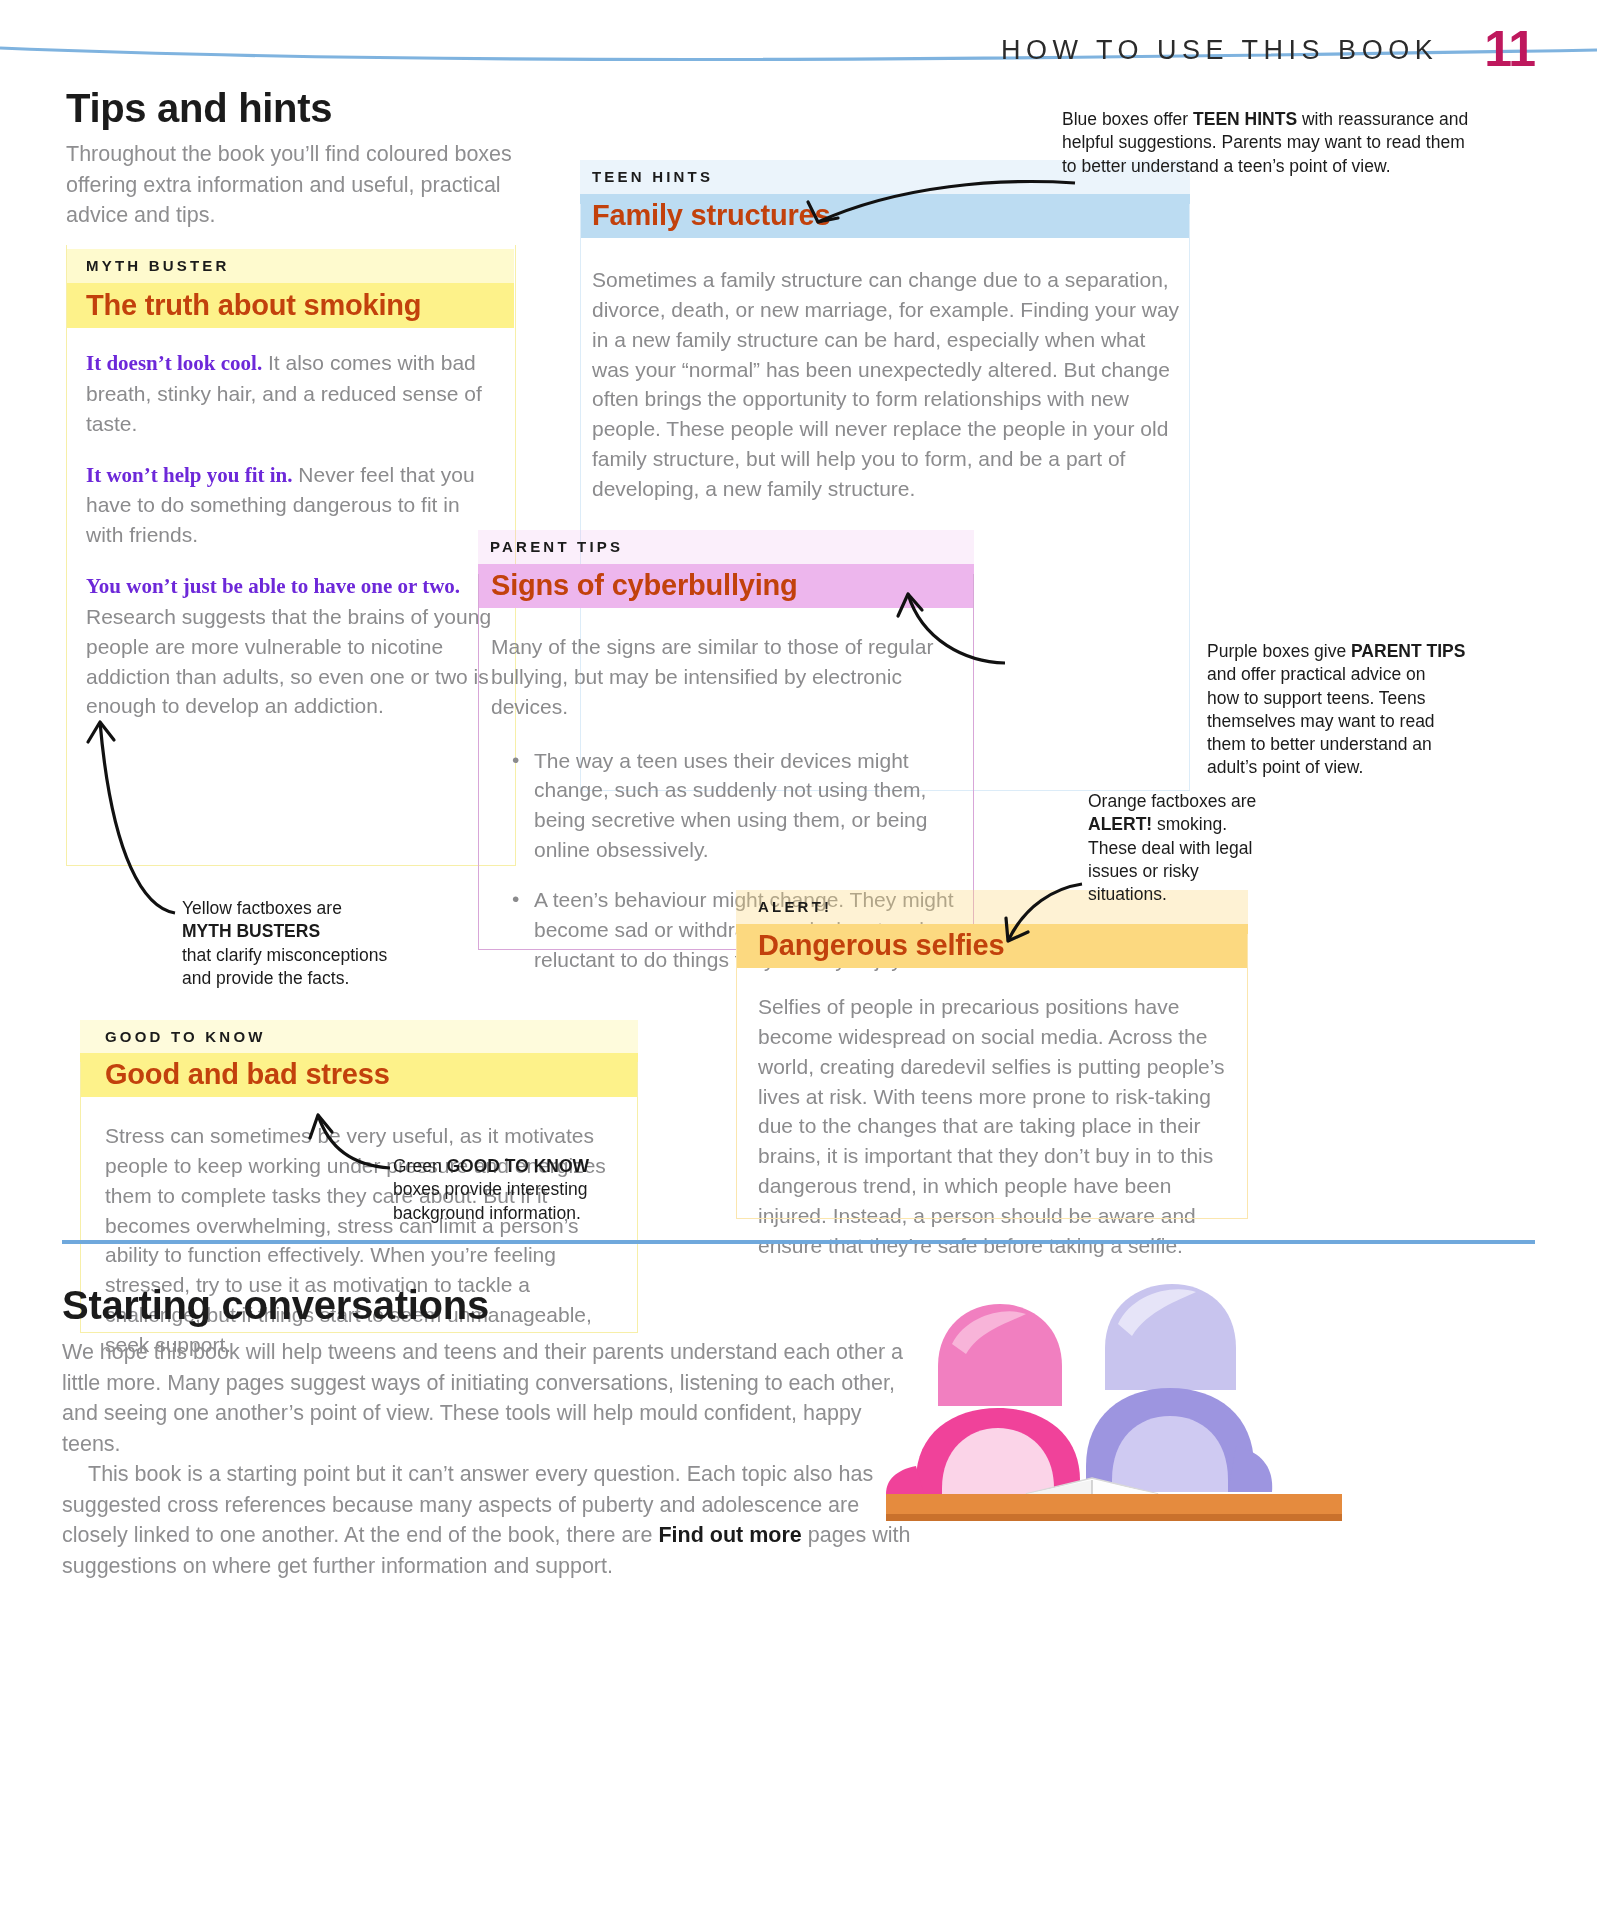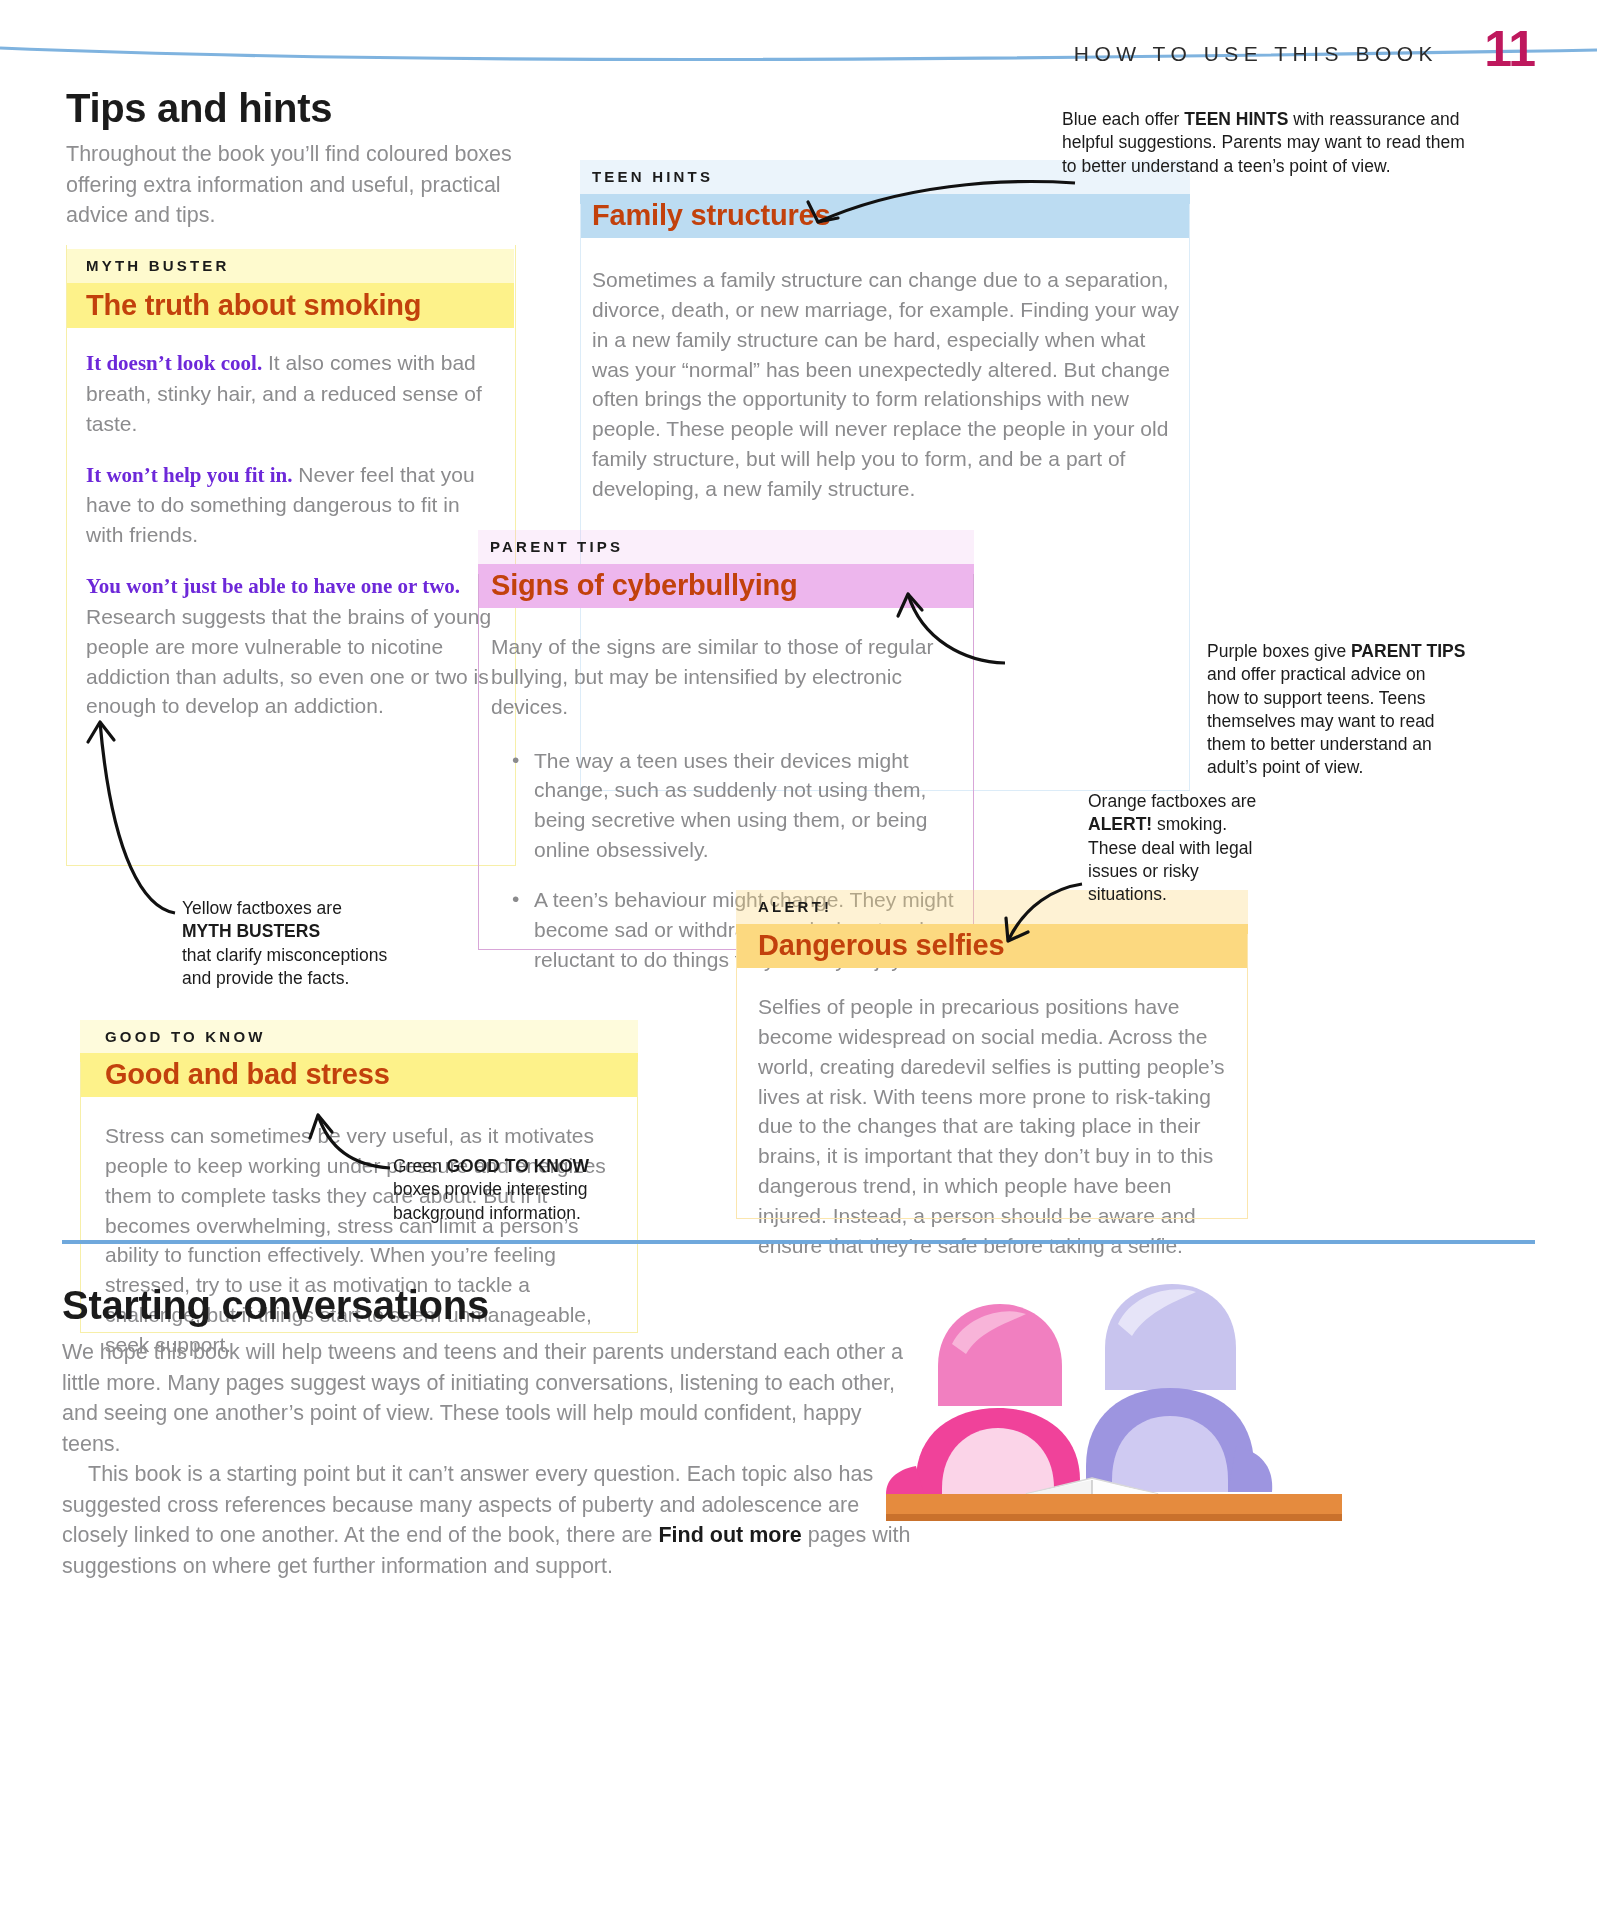--- a/index.html
+++ b/index.html
@@ -12,21 +12,21 @@
     color:#231f20;
   }
   .page { position:absolute; inset:0; }
 
   
   .runhead {
     position:absolute; top:28px; right:62px;
     display:flex; align-items:flex-end; gap:46px;
   }
   .runhead-title {
-    font-size:21px; letter-spacing:5.5px; font-weight:400;
+    font-size:27px; letter-spacing:5.5px; font-weight:400;
     color:#2b2b2b; text-transform:uppercase; line-height:1;
     padding-bottom:7px;
   }
   .runhead-num {
     font-size:50px; font-weight:700; color:#be185d; line-height:0.85;
     letter-spacing:-1px;
   }
   .head-rule {
     position:absolute; left:0; right:0; top:44px; height:24px;
     overflow:hidden; pointer-events:none;
@@ -179,21 +179,21 @@
     <path d="M908 594 L 898 616 M908 594 L 922 610" stroke="#111" stroke-width="3.2" fill="none" stroke-linecap="round"></path>
 
     <path d="M1082 884 C 1055 888, 1025 905, 1008 941" stroke="#111" stroke-width="3.2" fill="none"></path>
     <path d="M1008 941 L 1006 918 M1008 941 L 1028 932" stroke="#111" stroke-width="3.2" fill="none" stroke-linecap="round"></path>
 
     <path d="M390 1168 C 358 1166, 330 1152, 318 1115" stroke="#111" stroke-width="3.2" fill="none"></path>
     <path d="M318 1115 L 310 1138 M318 1115 L 332 1132" stroke="#111" stroke-width="3.2" fill="none" stroke-linecap="round"></path>
   </svg>
 
   <div class="anno" style="left:1062px; top:108px; width:420px;">
-    <div><span>Blue each offer </span><b>TEEN HINTS</b><span> with reassurance and</span></div>
+    <div><span>Blue boxes offer </span><b>TEEN HINTS</b><span> with reassurance and</span></div>
     <div>helpful suggestions. Parents may want to read them</div>
     <div>to better understand a teen’s point of view.</div>
   </div>
 
   <div class="anno" style="left:182px; top:897px; width:300px;">
     <div>Yellow factboxes are</div>
     <div style="font-weight:700;">MYTH BUSTERS</div>
     <div>that clarify misconceptions</div>
     <div>and provide the facts.</div>
   </div>

